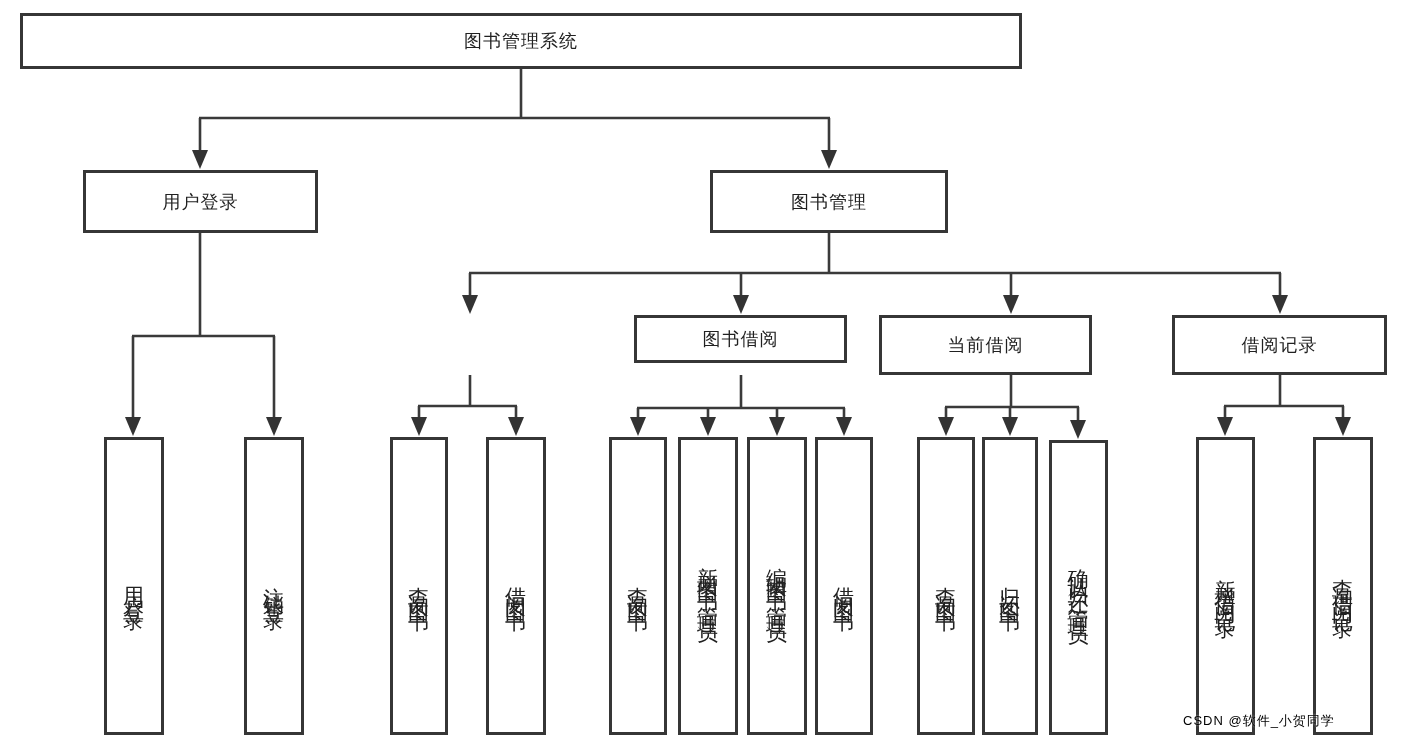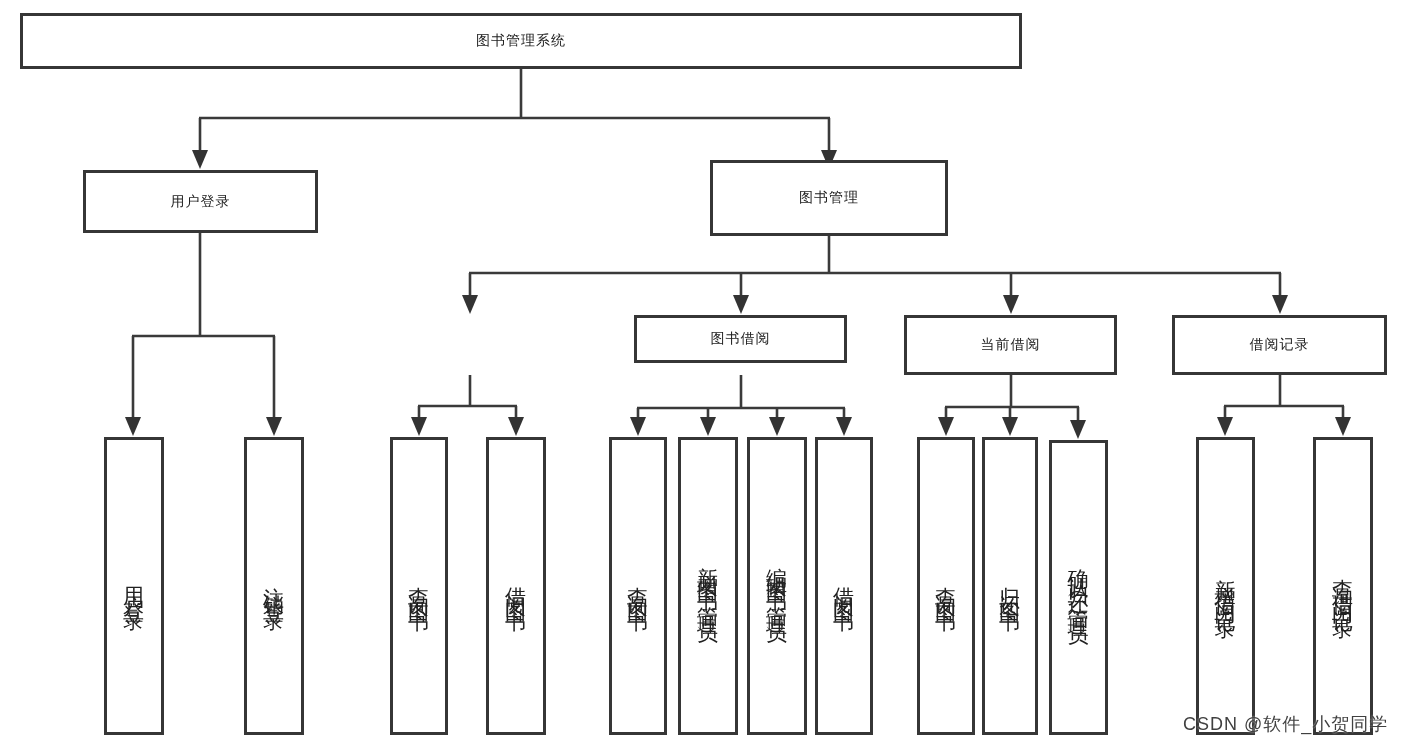--- a/index.html
+++ b/index.html
@@ -22,36 +22,36 @@
     position: absolute;
     box-sizing: border-box;
     background: #ffffff;
     border: 3px solid #363636;
     display: flex;
     align-items: center;
     justify-content: center;
     color: #212121;
     z-index: 2;
   }
-  .hn { font-size: 14px; letter-spacing: 1px; }
+  .hn { font-size: 18px; letter-spacing: 1px; }
   .vn .vtext {
     writing-mode: vertical-rl;
     text-orientation: mixed;
     font-size: 21px;
     letter-spacing: 8px;
     line-height: 1;
     white-space: nowrap;
   }
   .watermark {
     position: absolute;
     left: 1183px;
     top: 712px;
     z-index: 6;
-    font-size: 18px;
-    color: #404040;
+    font-size: 13px;
+    color: #000000;
     text-shadow: 0 0 2px rgba(255,255,255,0.85);
     white-space: nowrap;
     letter-spacing: 1px;
   }
 </style>
 </head>
 <body>
 
 <div class="canvas">
 
@@ -121,28 +121,28 @@
     </g>
   </svg>
 
   <div class="node hn" style="left:20px;top:13px;width:1002px;height:56px">
     <span>图书管理系统</span>
   </div>
 
   <div class="node hn" style="left:83px;top:170px;width:235px;height:63px">
     <span>用户登录</span>
   </div>
-  <div class="node hn" style="left:710px;top:160px;width:238px;height:76px">
+  <div class="node hn" style="left:710px;top:170px;width:238px;height:63px">
     <span>图书管理</span>
   </div>
 
   <div class="node hn" style="left:634px;top:315px;width:213px;height:48px">
     <span>图书借阅</span>
   </div>
-  <div class="node hn" style="left:904px;top:315px;width:213px;height:60px">
+  <div class="node hn" style="left:879px;top:315px;width:213px;height:60px">
     <span>当前借阅</span>
   </div>
   <div class="node hn" style="left:1172px;top:315px;width:215px;height:60px">
     <span>借阅记录</span>
   </div>
 
   <div class="node vn" style="left:104px;top:437px;width:60px;height:298px">
     <span class="vtext">用户登录</span>
   </div>
   <div class="node vn" style="left:244px;top:437px;width:60px;height:298px">

